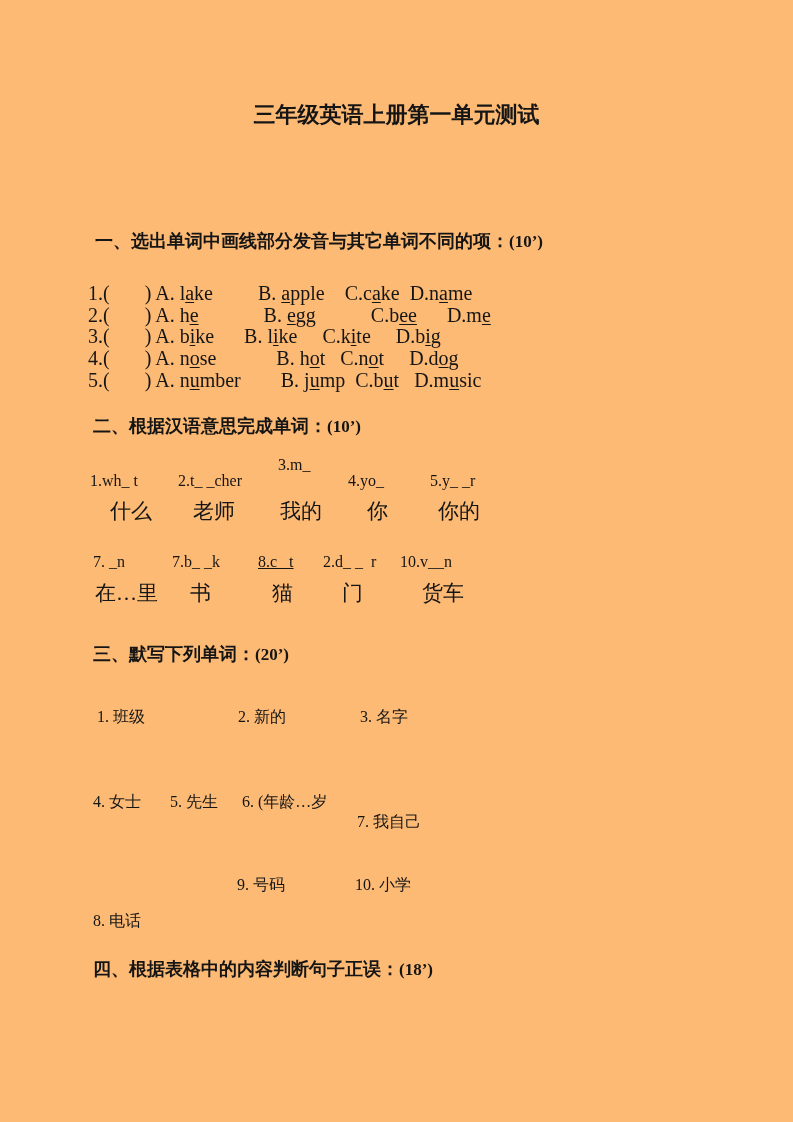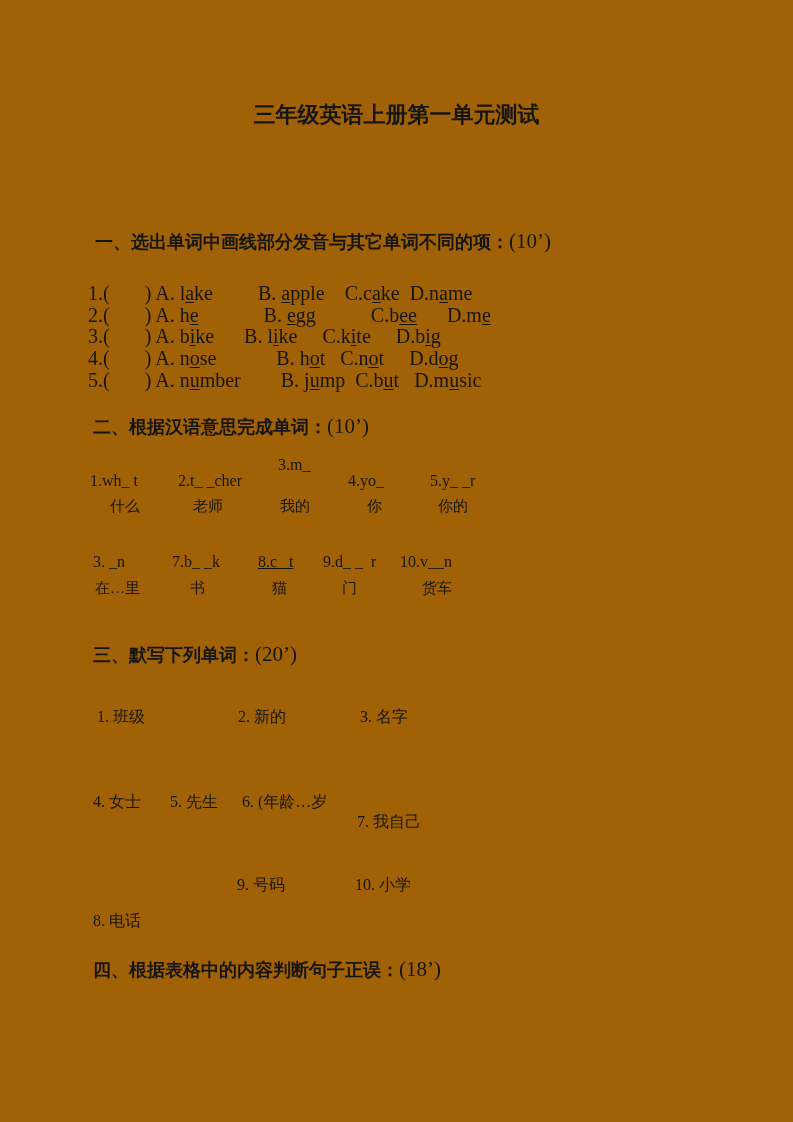--- a/index.html
+++ b/index.html
@@ -6,21 +6,21 @@
   html, body { width:793px; height:1122px; }
   body {
     background:#ffffff;
     color:#151515;
     font-family:"Liberation Serif","DejaVu Serif",serif;
     overflow:hidden;
   }
   .page {
     position:relative;
     width:793px; height:1122px;
-    background:#a16207;
+    background:#fdba74;
   }
   .title {
     position:absolute; top:100px; left:0; width:100%;
     text-align:center;
     font-family:"DejaVu Sans","Liberation Sans",sans-serif;
     font-weight:700; font-size:22px; letter-spacing:0px;
   }
   .name-line {
     position:absolute; top:165px; left:185px;
     font-family:"DejaVu Sans","Liberation Sans",sans-serif;
@@ -34,33 +34,33 @@
   .blank.w1 { width:98px; }
   .blank.w2 { width:100px; }
   .blank.w3 { width:103px; }
   .sec-head {
     position:absolute; white-space:nowrap;
     font-family:"DejaVu Sans","Liberation Sans",sans-serif;
     font-weight:700; font-size:18px;
   }
   .sec-head .pts {
     font-family:"Liberation Serif","DejaVu Serif",serif;
-    font-weight:400; font-size:21px;
+    font-weight:700; font-size:17px;
   }
   #s1-lines {
     position:absolute; left:88px; top:283px;
     font-size:20px; line-height:21.7px; white-space:pre;
   }
   #s1-lines .ul {
     text-decoration:underline;
     text-underline-offset:2px;
     text-decoration-thickness:1px;
   }
   .abs { position:absolute; white-space:pre; font-size:16px; }
-  .cn { font-size:15px;text-align:right; }
+  .cn { font-size:21px;text-align:right; }
 </style>
 </head>
 <body>
 
 <div class="page" id="page">
 
   <div class="title">三年级英语上册第一单元测试</div>
 
 
   <div class="sec-head" style="left:95px; top:229px"><span>一、选出单词中画线部分发音与其它单词不同的项：</span><span class="pts">(10’)</span></div>
@@ -76,27 +76,27 @@
 <span class="abs" style="left: 90px; top: 472px;">1.wh_ t</span>
     <span class="abs cn" style="left: 110px; top: 497px;">什么</span>
     <span class="abs" style="left: 178px; top: 472px;">2.t_ _cher</span>
     <span class="abs cn" style="left: 193px; top: 497px;">老师</span>
     <span class="abs" style="left: 278px; top: 456px;">3.m_</span>
     <span class="abs cn" style="left: 280px; top: 497px;">我的</span>
     <span class="abs" style="left: 348px; top: 472px;">4.yo_</span>
     <span class="abs cn" style="left: 367px; top: 497px;">你</span>
     <span class="abs" style="left: 430px; top: 472px;">5.y_ _r</span>
     <span class="abs cn" style="left: 438px; top: 497px;">你的</span>
-    <span class="abs" style="left: 93px; top: 553px;">3. _n</span>
+    <span class="abs" style="left: 93px; top: 553px;">7. _n</span>
     <span class="abs cn" style="left: 95px; top: 579px;">在…里</span>
     <span class="abs" style="left: 172px; top: 553px;">7.b_ _k</span>
     <span class="abs cn" style="left: 190px; top: 579px;">书</span>
     <span class="abs" style="left: 258px; top: 553px; text-decoration: underline;">8.c_ t</span>
     <span class="abs cn" style="left: 272px; top: 579px;">猫</span>
-    <span class="abs" style="left: 323px; top: 553px;">9.d_ _  r</span>
+    <span class="abs" style="left: 323px; top: 553px;">2.d_ _  r</span>
     <span class="abs cn" style="left: 342px; top: 579px;">门</span>
     <span class="abs" style="left: 400px; top: 553px;">10.v__n</span>
     <span class="abs cn" style="left: 422px; top: 579px;">货车</span>
     <span class="abs" style="left: 97px; top: 707px;">1. 班级</span>
     <span class="abs" style="left: 238px; top: 707px;">2. 新的</span>
     <span class="abs" style="left: 360px; top: 707px;">3. 名字</span>
     <span class="abs" style="left: 93px; top: 792px;">4. 女士</span>
     <span class="abs" style="left: 170px; top: 792px;">5. 先生</span>
     <span class="abs" style="left: 242px; top: 792px;">6. (年龄…岁</span>
     <span class="abs" style="left: 357px; top: 792px; margin-top: 20px;">7. 我自己</span>

